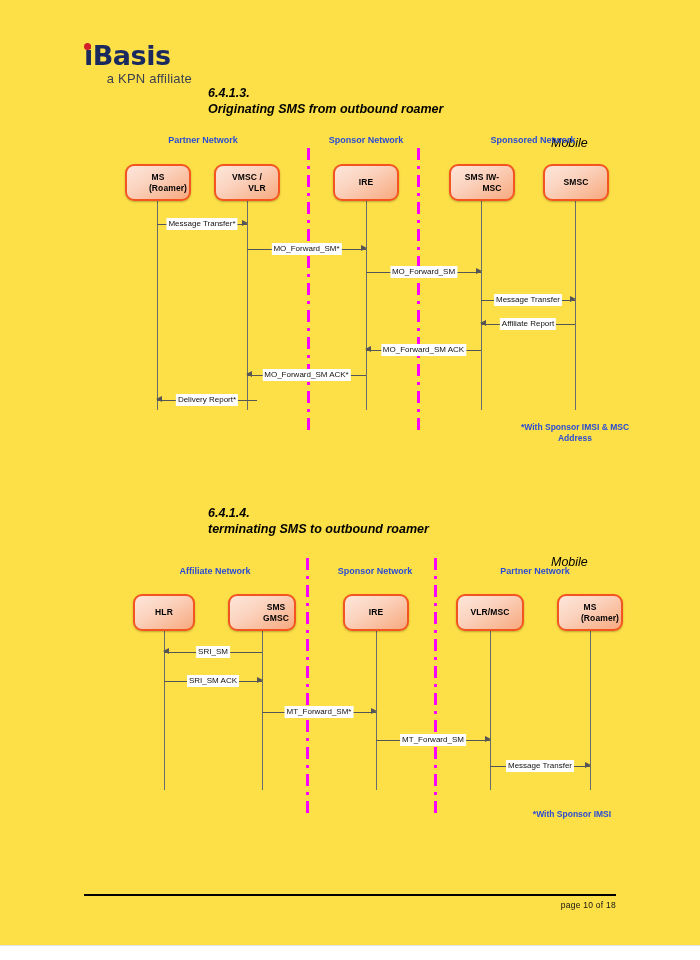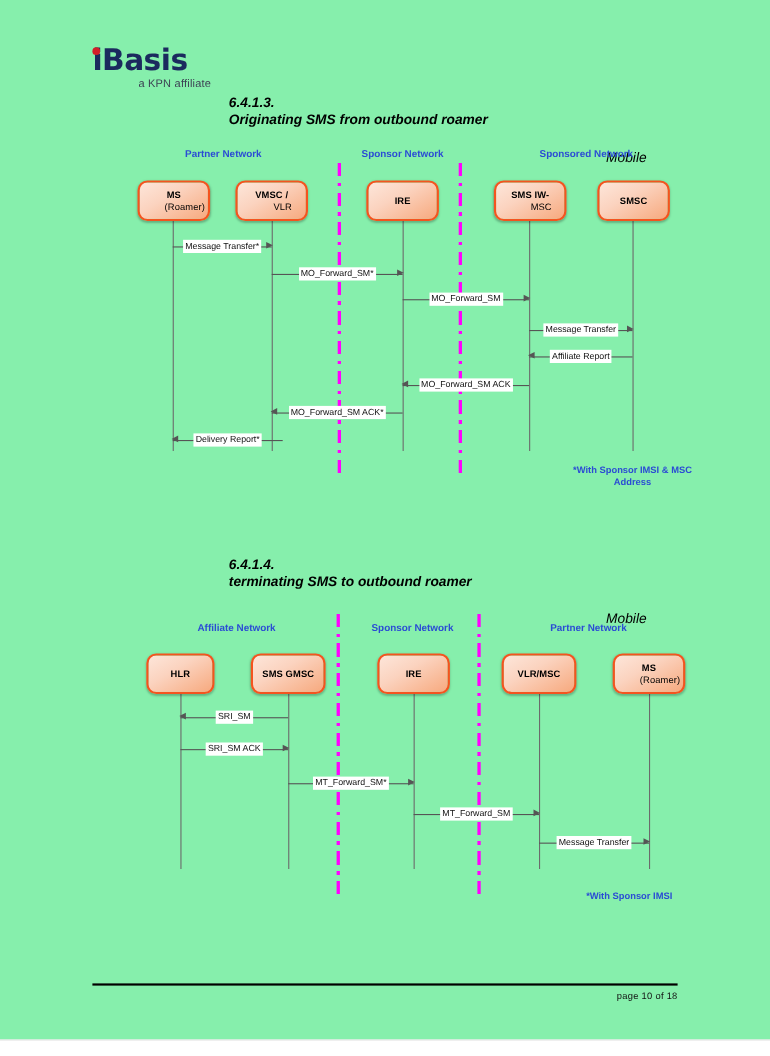--- a/index.html
+++ b/index.html
@@ -9,21 +9,21 @@
   body {
     width: 700px; height: 960px;
     position: relative;
     font-family: "Liberation Sans", sans-serif;
     overflow: hidden;
   }
   .page {
     position: absolute;
     left: 0; top: 0;
     width: 700px; height: 960px;
-    background: #86efac;
+    background: #fde047;
   }
 
   
   .logo {
     position: absolute;
     left: 84px; top: 42px;
     width: 110px; height: 42px;
   }
   .logo-word {
     font-family: "DejaVu Sans", sans-serif;
@@ -39,21 +39,21 @@
     position: relative;
   }
   .logo-dot {
     position: absolute;
     left: 0px; top: 3px;
     width: 7px; height: 7px;
     background: #d21f28;
     border-radius: 50%;
   }
   .logo-tag {
-    font-size: 10px;
+    font-size: 13px;
     color: #3b3f52;
     text-align: right;
     width: 108px;
     margin-top: 1px;
     letter-spacing: 0.2px;
   }
 
   
   .sect-num, .sect-title {
     position: absolute;
@@ -95,21 +95,21 @@
     align-items: center;
     justify-content: center;
     text-align: center;
     font-size: 8.5px;
     font-weight: bold;
     color: #000000;
     line-height: 11px;
     letter-spacing: 0.1px;
   }
   .node-box .sub {
-    font-weight: normal;
+    font-weight: bold;
     padding-left: 20px;
   }
 
   .lifeline {
     position: absolute;
     width: 1px;
     background: #6b6b6b;
   }
   .divider-dashdot {
     position: absolute;
@@ -315,21 +315,21 @@
   <div class="lifeline" style="left:262px; top:630px; height:160px;"></div>
   <div class="lifeline" style="left:376px; top:630px; height:160px;"></div>
   <div class="lifeline" style="left:490px; top:630px; height:160px;"></div>
   <div class="lifeline" style="left:590px; top:630px; height:160px;"></div>
 
   <div class="node-box" style="left:133px; top:594px; width:62px; height:37px;">
     <div>
         <div>HLR</div>
       </div>
   </div>
-  <div class="node-box" style="left:228px; top:594px; width:68px; height:37px;">
+  <div class="node-box" style="left:228px; top:594px; width:68px; height:37px;padding-left:28px;">
     <div>
         <div>SMS GMSC</div>
       </div>
   </div>
   <div class="node-box" style="left:343px; top:594px; width:66px; height:37px;">
     <div>
         <div>IRE</div>
       </div>
   </div>
   <div class="node-box" style="left:456px; top:594px; width:68px; height:37px;">

